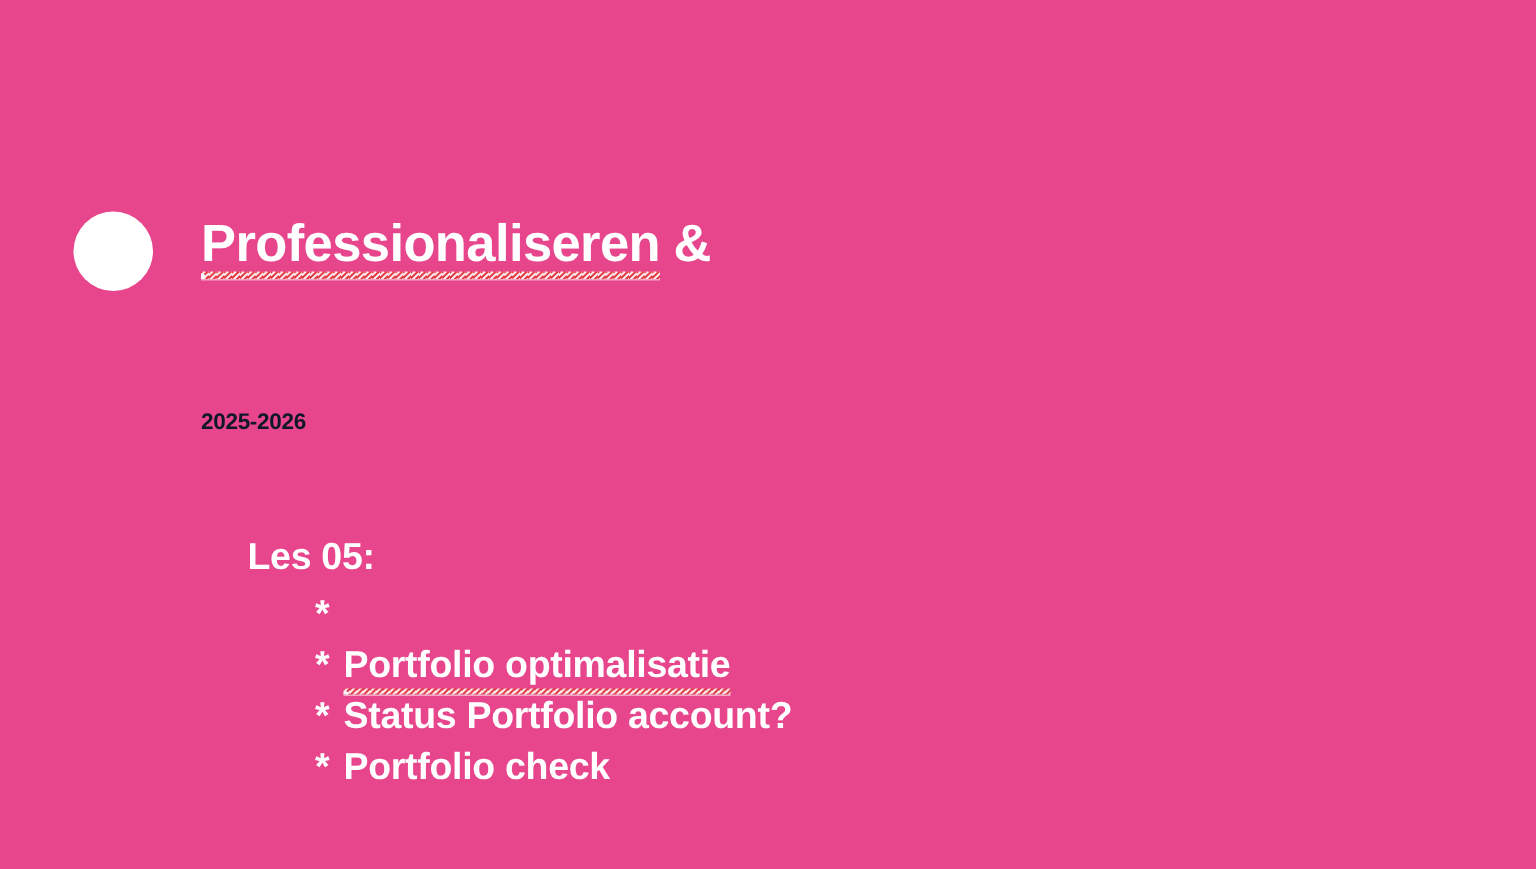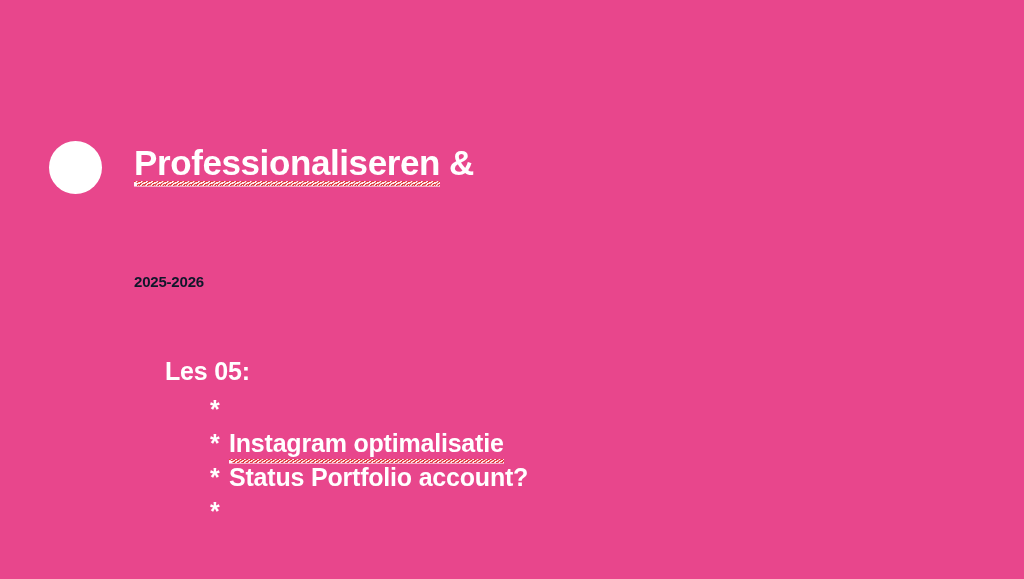--- a/index.html
+++ b/index.html
@@ -172,27 +172,28 @@
   <div class="lesson-heading">Les 05:</div>
 
   <ul class="agenda-list">
 
     <li class="agenda-item">
       <span class="agenda-bullet">*</span>
     </li>
 
     <li class="agenda-item">
       <span class="agenda-bullet">*</span>
-      <span class="agenda-text squiggle squiggle-thin">Instagram optimalisatie</span>
+      <span class="agenda-text squiggle squiggle-thin">Portfolio optimalisatie</span>
     </li>
 
     <li class="agenda-item">
       <span class="agenda-bullet">*</span>
       <span class="agenda-text">Status Portfolio account?</span>
     </li>
 
     <li class="agenda-item">
       <span class="agenda-bullet">*</span>
+      <span class="agenda-text">Portfolio check</span>
     </li>
 
   </ul>
 
 </div>
 
 </body></html>

